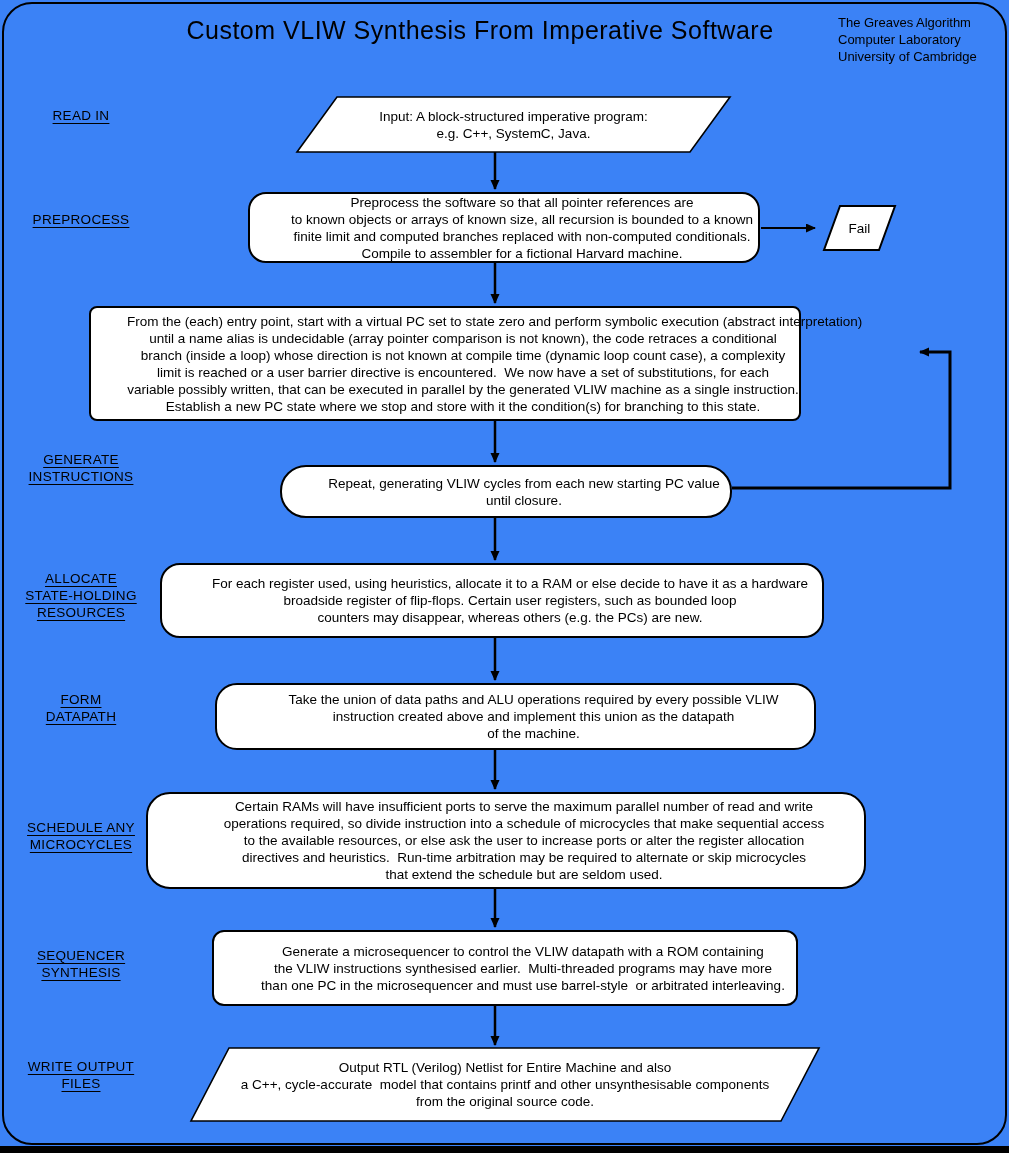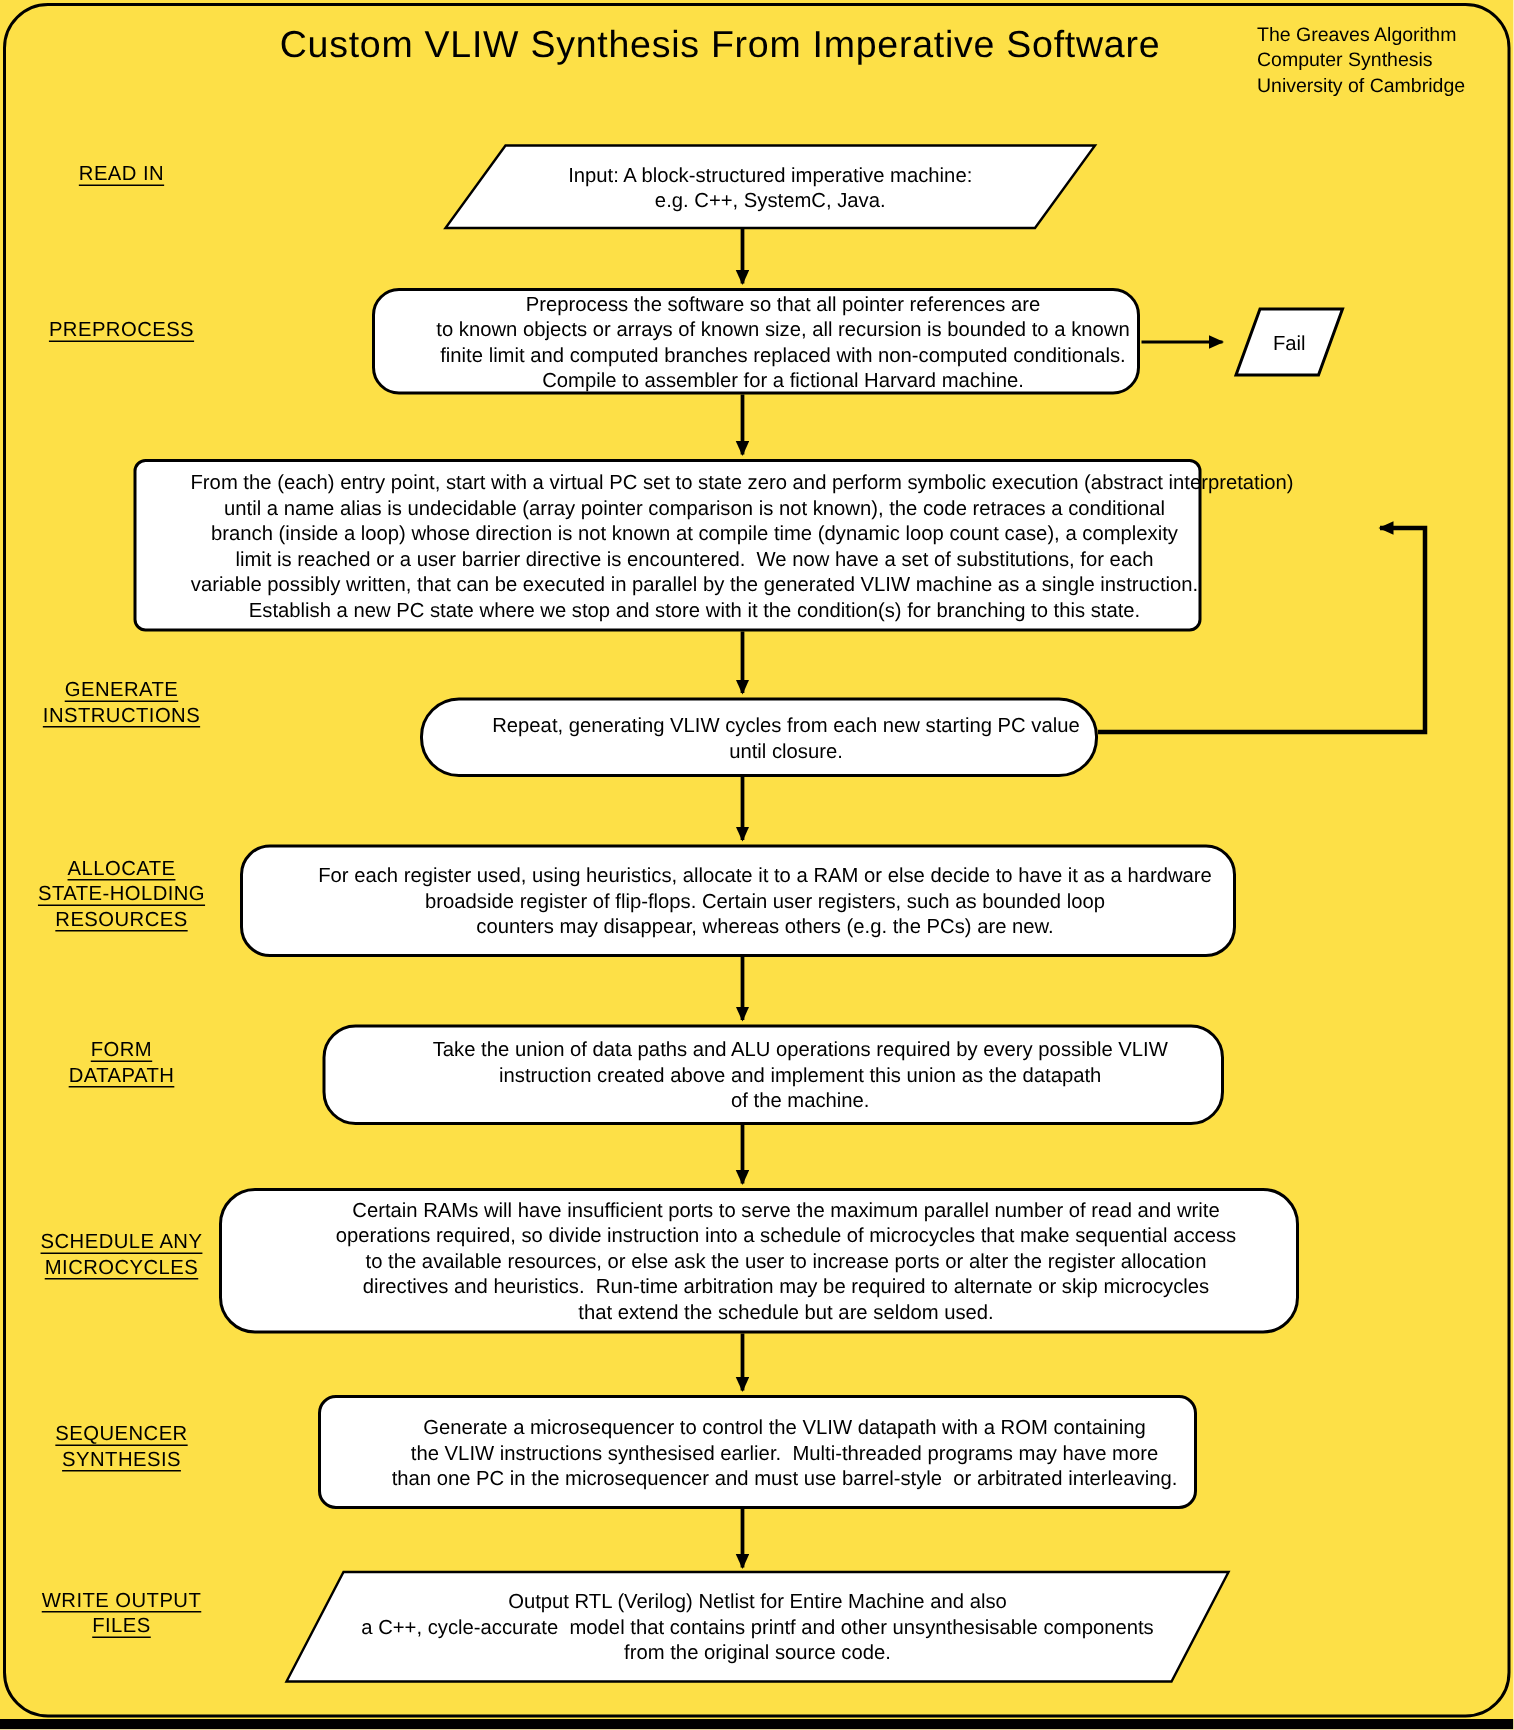--- a/index.html
+++ b/index.html
@@ -1,19 +1,19 @@
 <!DOCTYPE html>
 <html><head>
 <meta charset="utf-8">
 <style>
   html,body{margin:0;padding:0;background:#ffffff;}
   .canvas{
     position:relative;
     width:1009px;height:1153px;
-    background:#fde047;
+    background:#3b82f6;
     font-family:"Liberation Sans", sans-serif;
     color:#000;
     overflow:hidden;
   }
   .page-border{
     position:absolute;left:2px;top:2px;width:1001px;height:1139px;
     border:2px solid #000;border-radius:30px;
   }
   .bottom-bar{
     position:absolute;left:0;top:1146px;width:1009px;height:7px;background:#000;
@@ -50,21 +50,21 @@
 </style>
 </head>
 <body>
 
 <div class="canvas">
 
   <div class="page-border"></div>
 
   <div class="title">Custom VLIW Synthesis From Imperative Software</div>
   <div class="credit">The Greaves Algorithm
-Computer Synthesis
+Computer Laboratory
 University of Cambridge</div>
 
   <div class="stage-label" style="top:107px">READ IN</div>
   <div class="stage-label" style="top:211px">PREPROCESS</div>
   <div class="stage-label" style="top:451px">GENERATE
 INSTRUCTIONS</div>
   <div class="stage-label" style="top:570px">ALLOCATE
 STATE-HOLDING
 RESOURCES</div>
   <div class="stage-label" style="top:691px">FORM
@@ -142,21 +142,21 @@
 of the machine.</span>
   </div>
 
   <div class="flow-box" style="left:212px;top:930px;width:586px;height:76px;border-radius:12px">
     <span>Generate a microsequencer to control the VLIW datapath with a ROM containing
 the VLIW instructions synthesised earlier.  Multi-threaded programs may have more
 than one PC in the microsequencer and must use barrel-style  or arbitrated interleaving.</span>
   </div>
 
   <div class="para-text" style="left:300px;top:97px;width:427px;height:55px">
-    <span>Input: A block-structured imperative machine:
+    <span>Input: A block-structured imperative program:
 e.g. C++, SystemC, Java.</span>
   </div>
 
   <div class="para-text" style="left:824px;top:206px;width:71px;height:44px">
     <span>Fail</span>
   </div>
 
   <div class="para-text" style="left:195px;top:1048px;width:620px;height:73px">
     <span>Output RTL (Verilog) Netlist for Entire Machine and also
 a C++, cycle-accurate  model that contains printf and other unsynthesisable components

